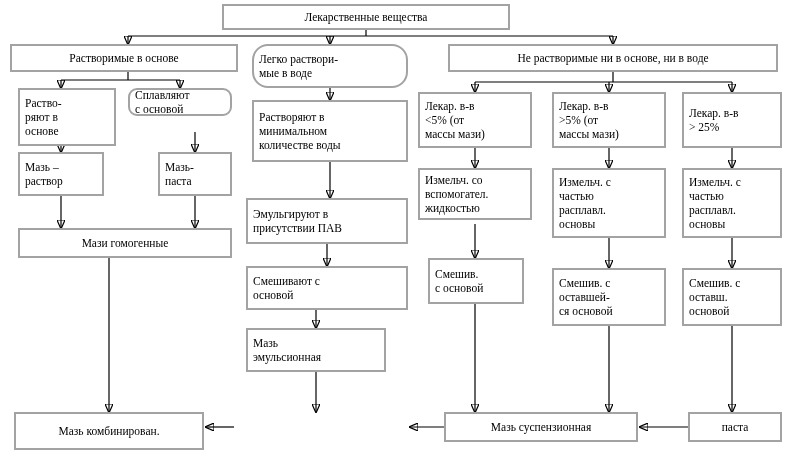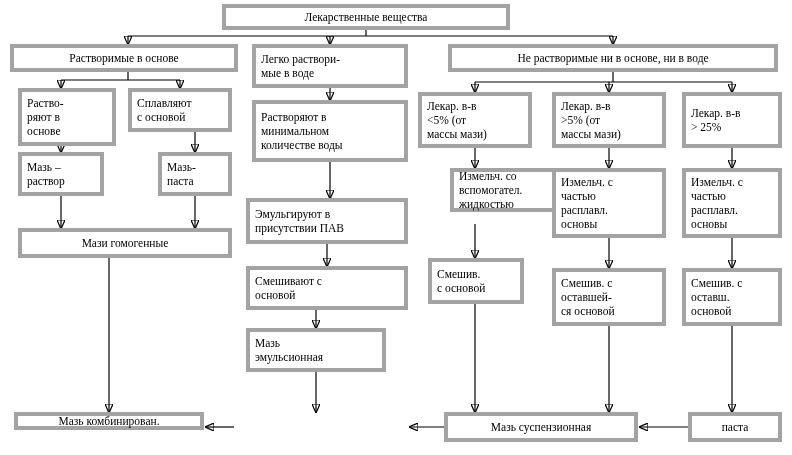--- a/index.html
+++ b/index.html
@@ -7,21 +7,21 @@
     width:792px;height:455px;
     background:#ffffff;
     font-family:"Liberation Serif", serif;
     color:#000;
     position:relative;
     overflow:hidden;
   }
   #canvas{position:absolute;left:0;top:0;width:792px;height:455px;}
   .node{
     position:absolute;
-    border:4px solid #a3a3a3;
+    border:2px solid #a3a3a3;
     background:#fff;
     box-sizing:border-box;
     display:flex;
     align-items:center;
     justify-content:center;
     text-align:center;
     font-size:11.5px;
     line-height:1.22;
     padding:2px 3px;
     z-index:2;
@@ -90,34 +90,34 @@
     <line x1="234" y1="427" x2="206" y2="427" marker-end="url(#ah)"></line>
   </svg>
 
   <div class="node" style="left:222px;top:4px;width:288px;height:26px;">
     <span>Лекарственные вещества</span>
   </div>
 
   <div class="node" style="left:10px;top:44px;width:228px;height:28px;">
     <span>Растворимые в основе</span>
   </div>
-  <div class="node left" style="left:252px;top:44px;width:156px;height:44px;white-space:pre-line;">
+  <div class="node left" style="left:252px;top:44px;width:156px;height:44px;white-space:pre-line;border-radius:16px;">
     <span>Легко раствори-
 мые в воде</span>
   </div>
   <div class="node" style="left:448px;top:44px;width:330px;height:28px;">
     <span>Не растворимые ни в основе, ни в воде</span>
   </div>
 
   <div class="node left" style="left:18px;top:88px;width:98px;height:58px;white-space:pre-line;">
     <span>Раство-
 ряют в
 основе</span>
   </div>
-  <div class="node left" style="left:128px;top:88px;width:104px;height:44px;white-space:pre-line;">
+  <div class="node left" style="left:128px;top:88px;width:104px;height:28px;white-space:pre-line;border-radius:9px;">
     <span>Сплавляют
 с основой</span>
   </div>
 
   <div class="node left" style="left:18px;top:152px;width:86px;height:44px;white-space:pre-line;">
     <span>Мазь –
 раствор</span>
   </div>
   <div class="node left" style="left:158px;top:152px;width:74px;height:44px;white-space:pre-line;">
     <span>Мазь-
@@ -154,21 +154,21 @@
   <div class="node left" style="left:552px;top:92px;width:114px;height:56px;white-space:pre-line;">
     <span>Лекар. в-в
 &gt;5% (от
 массы мази)</span>
   </div>
   <div class="node left" style="left:682px;top:92px;width:100px;height:56px;white-space:pre-line;">
     <span>Лекар. в-в
 &gt; 25%</span>
   </div>
 
-  <div class="node left" style="left:418px;top:168px;width:114px;height:44px;white-space:pre-line;margin-left:32px;">
+  <div class="node left" style="left:418px;top:168px;width:114px;height:52px;white-space:pre-line;">
     <span>Измельч. со
 вспомогател.
 жидкостью</span>
   </div>
   <div class="node left" style="left:552px;top:168px;width:114px;height:70px;white-space:pre-line;">
     <span>Измельч. с
 частью
 расплавл.
 основы</span>
   </div>
@@ -187,21 +187,21 @@
     <span>Смешив. с
 оставшей-
 ся основой</span>
   </div>
   <div class="node left" style="left:682px;top:268px;width:100px;height:58px;white-space:pre-line;">
     <span>Смешив. с
 оставш.
 основой</span>
   </div>
 
-  <div class="node" style="left:14px;top:412px;width:190px;height:18px;">
+  <div class="node" style="left:14px;top:412px;width:190px;height:38px;">
     <span>Мазь комбинирован.</span>
   </div>
   <div class="node" style="left:444px;top:412px;width:194px;height:30px;">
     <span>Мазь суспензионная</span>
   </div>
   <div class="node" style="left:688px;top:412px;width:94px;height:30px;">
     <span>паста</span>
   </div>
 
 </div>

